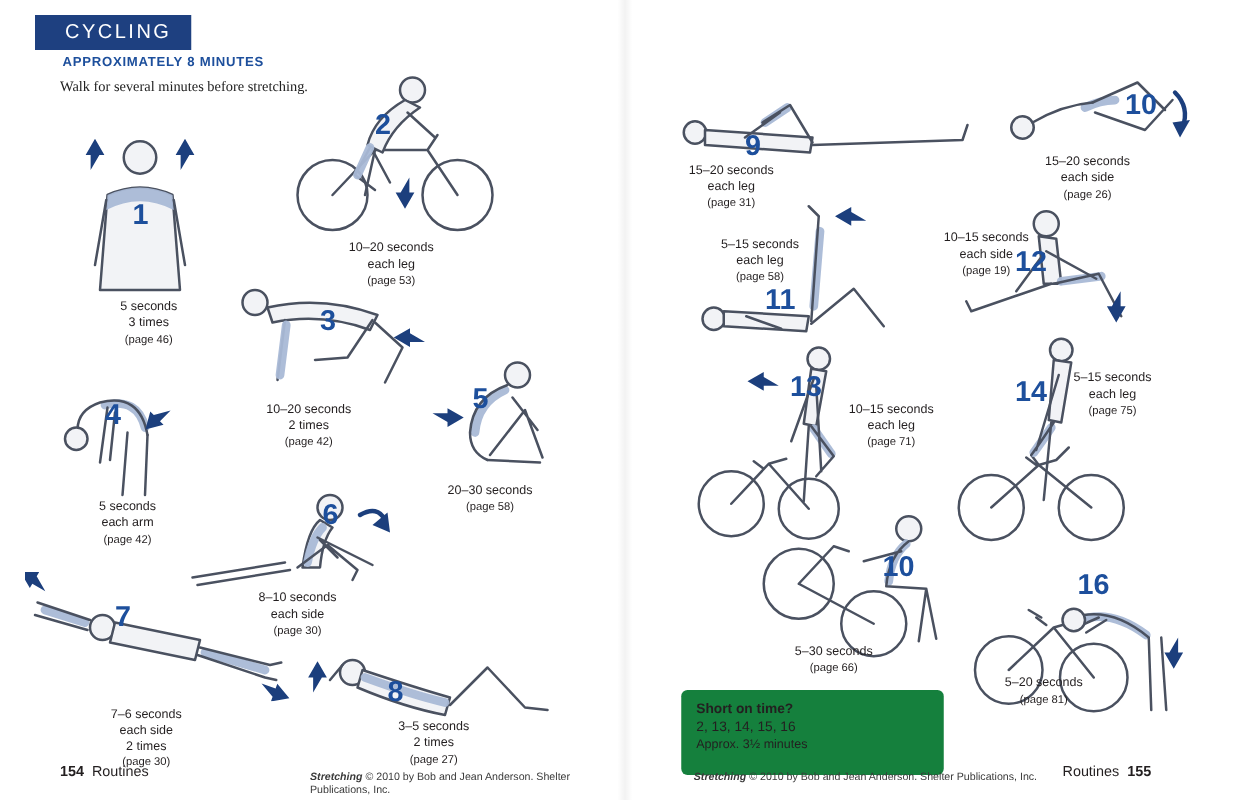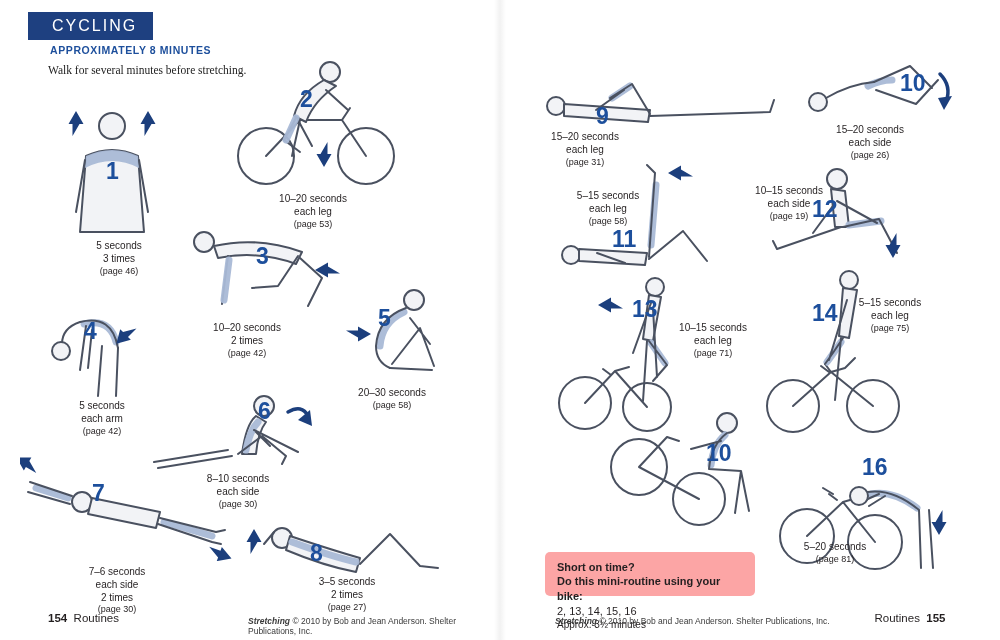--- a/index.html
+++ b/index.html
@@ -20,21 +20,21 @@
   .cap{position:absolute;width:120px;text-align:center;font-size:10px;line-height:1.28;color:#231f20}
   .cap .cl{display:block}
   .cap .pg{font-size:9px}
   .fig{position:absolute}
   .ink{stroke:#4a5160;stroke-width:2;fill:none;stroke-linecap:round;stroke-linejoin:round}
   .fill{fill:#f2f3f6;stroke:#4a5160;stroke-width:2;stroke-linejoin:round}
   .sh{stroke:#a9b9d6;stroke-width:7;fill:none;stroke-linecap:round;opacity:.95}
   .shf{fill:#a9b9d6;opacity:.95}
   .ar{fill:#1c3f7d}
   .arln{stroke:#1c3f7d;stroke-width:3.5;fill:none;stroke-linecap:round}
-  .minibox{position:absolute;left:45px;top:552px;width:210px;height:44px;background:#fca5a5;
+  .minibox{position:absolute;left:45px;top:552px;width:210px;height:68px;background:#15803d;
            border-radius:5px;padding:8px 12px;box-sizing:border-box}
   .mr-t{font-weight:bold;font-size:11px;line-height:1.3}
   .mr-i{font-size:11px;margin-top:2px}
   .mr-a{font-size:10px;margin-top:2px}
   .pagenum{position:absolute;font-size:11.5px}
   .pn-b{font-weight:bold}
   .copyright{position:absolute;font-size:8.5px;color:#3a3a3a}
   .copyright .it{font-style:italic;font-weight:bold}
 </style>
 </head>
@@ -277,45 +277,48 @@
 
   <svg class="fig" style="left:103px;top:383px" width="170" height="145" viewBox="0 0 170 145">
     <circle class="ink" cx="36" cy="84" r="28"></circle>
     <circle class="ink" cx="96" cy="116" r="26"></circle>
     <path class="ink" d="M36 84 L96 116 M36 84 L64 54 M64 54 L76 58"></path>
     <circle class="fill" cx="124" cy="40" r="10"></circle>
     <path class="sh" d="M122 52 Q110 62 108 82"></path>
     <path class="ink" d="M124 50 Q108 62 106 86 M106 86 L138 88 L132 130 M138 88 L146 128 M118 58 L88 66"></path>
   </svg>
   <span class="num" style="left:206px;top:440px">10</span>
+  <div class="cap" style="left:107px;top:516px">
+    <span class="cl">5–30 seconds</span>
+    <span class="cl pg">(page 66)</span>
+  </div>
 
   <svg class="fig" style="left:273px;top:436px" width="180" height="135" viewBox="0 0 180 135">
     <circle class="ink" cx="34" cy="100" r="27"></circle>
     <circle class="ink" cx="102" cy="106" r="27"></circle>
     <path class="ink" d="M34 100 L70 66 L102 106 M70 66 L84 62 M56 58 L64 64 M80 58 L92 62 M50 52 L60 58"></path>
     <path class="sh" d="M144 72 Q120 54 98 58"></path>
     <path class="ink" d="M148 132 L146 74 M160 132 L156 74 M146 74 Q120 52 94 56 M106 58 L88 66 M112 60 L96 70"></path>
     <circle class="fill" cx="86" cy="60" r="9"></circle>
     <path class="ar" transform="translate(166,74) rotate(90)" d="M0 -3.5 L12 -3.5 L12 -7.5 L25 0 L12 7.5 L12 3.5 Z"></path>
   </svg>
   <span class="num" style="left:362px;top:454px">16</span>
   <div class="cap" style="left:275px;top:541px">
     <span class="cl">5–20 seconds</span>
     <span class="cl pg">(page 81)</span>
   </div>
 
   <div class="minibox">
     <div class="mr-t">Short on time?</div>
-    <div class="mr-t">Do this mini-routine using your bike:</div>
     <div class="mr-i">2, 13, 14, 15, 16</div>
     <div class="mr-a">Approx. 3½ minutes</div>
   </div>
 
   <div class="copyright" style="left:55px;top:616px">
     <span class="it">Stretching</span><span> © 2010 by Bob and Jean Anderson. Shelter Publications, Inc.</span>
   </div>
-  <div class="pagenum" style="left:350px;top:612px;width:120px;text-align:center">
+  <div class="pagenum" style="left:350px;top:612px;width:120px;text-align:left">
     <span>Routines</span>&nbsp;
     <span class="pn-b">155</span>
   </div>
 </div>
 
 <div class="gutter"></div>
 
 </body></html>

